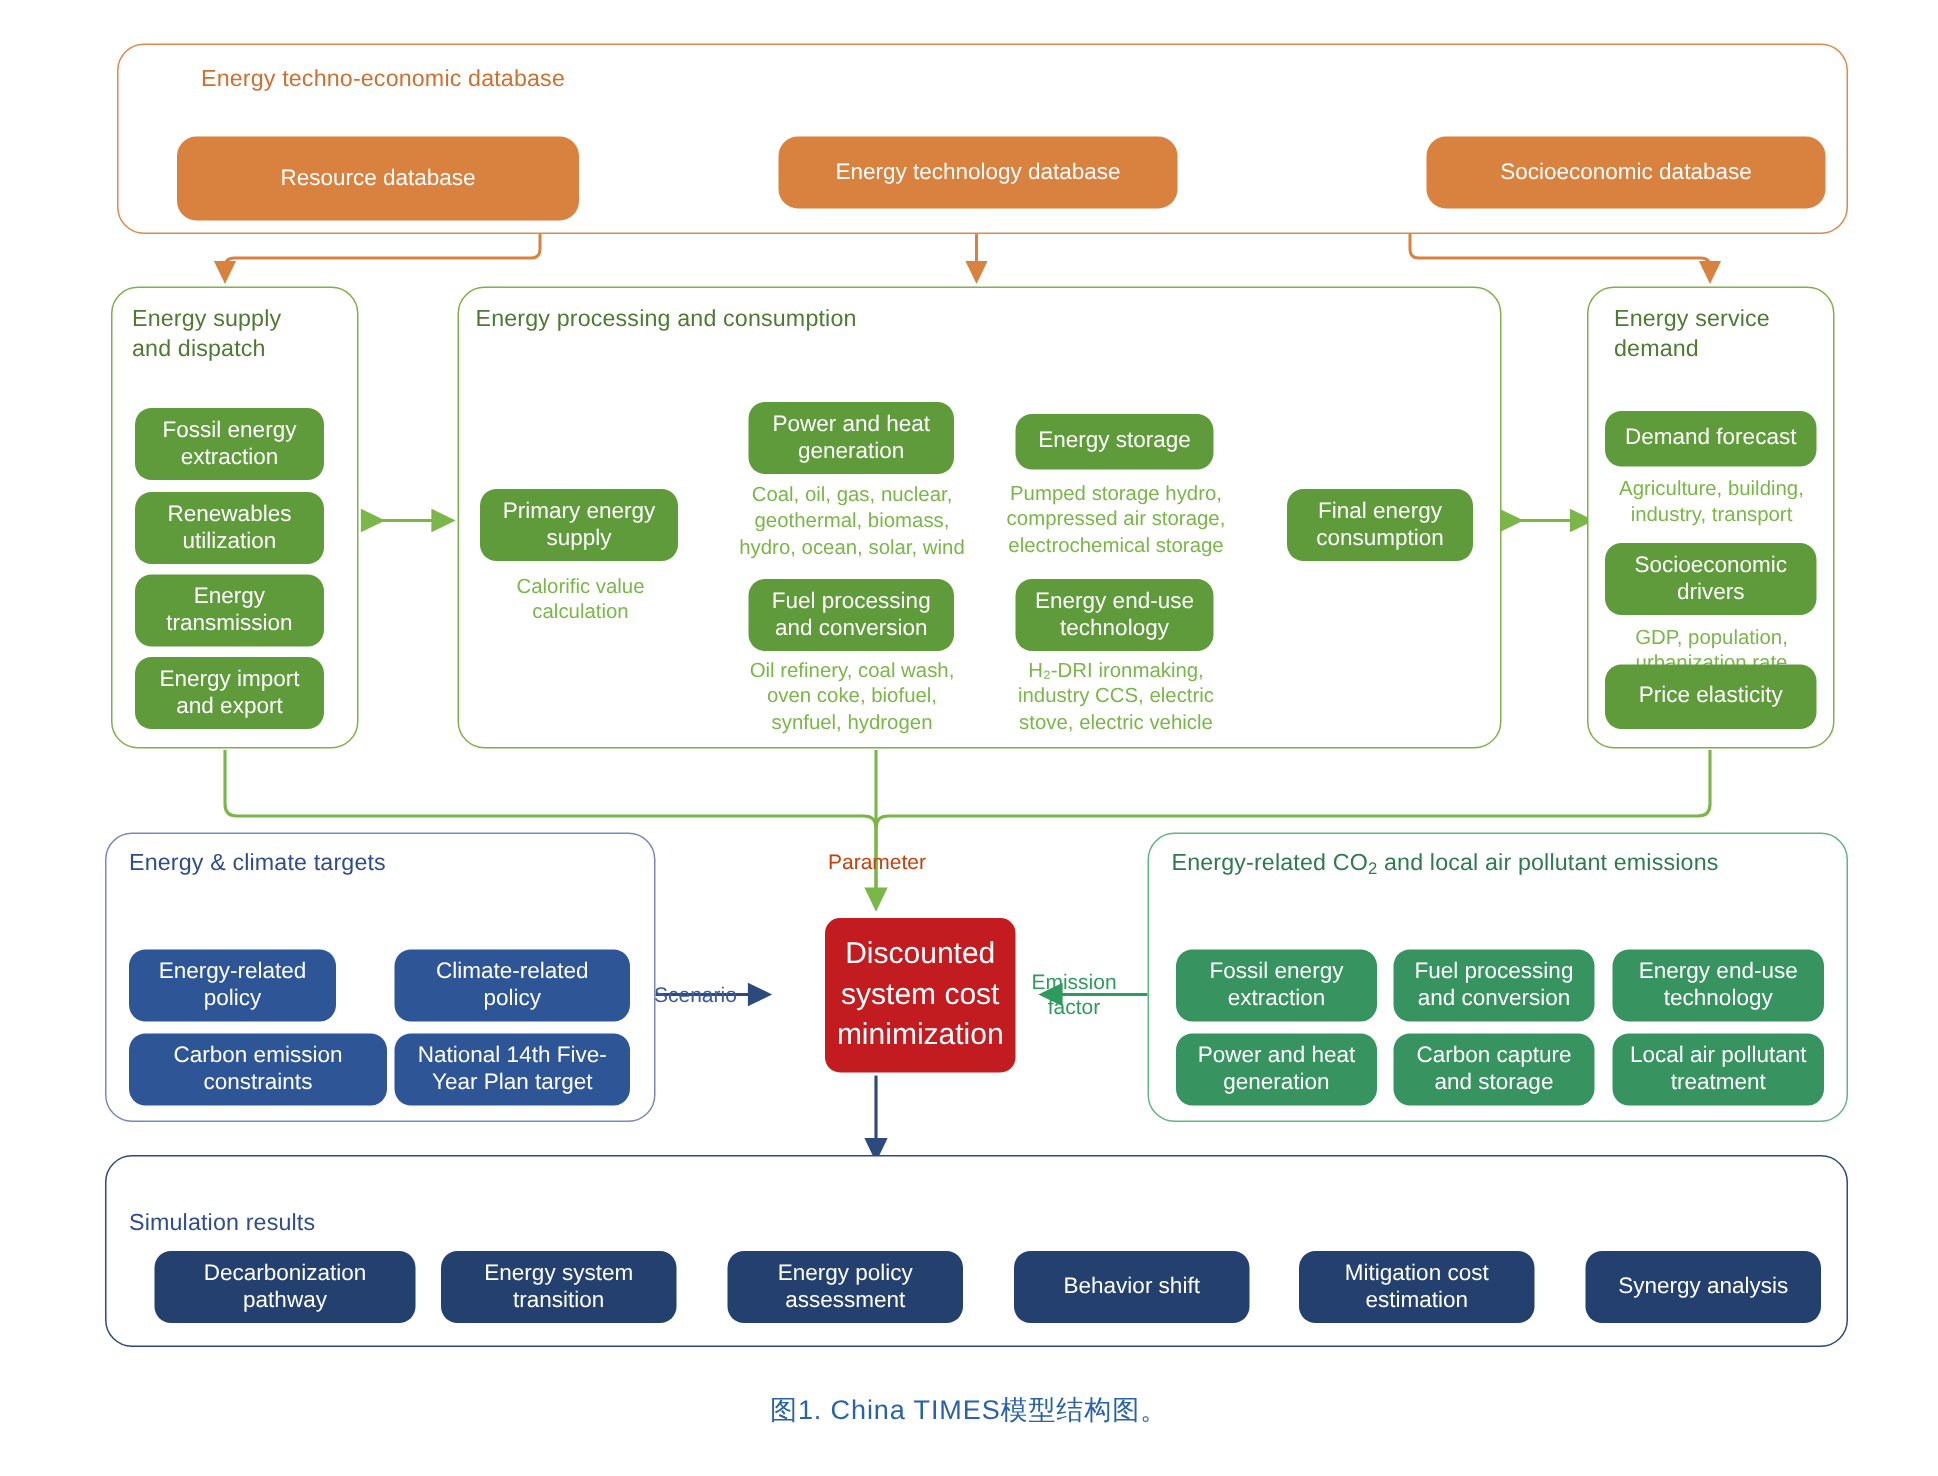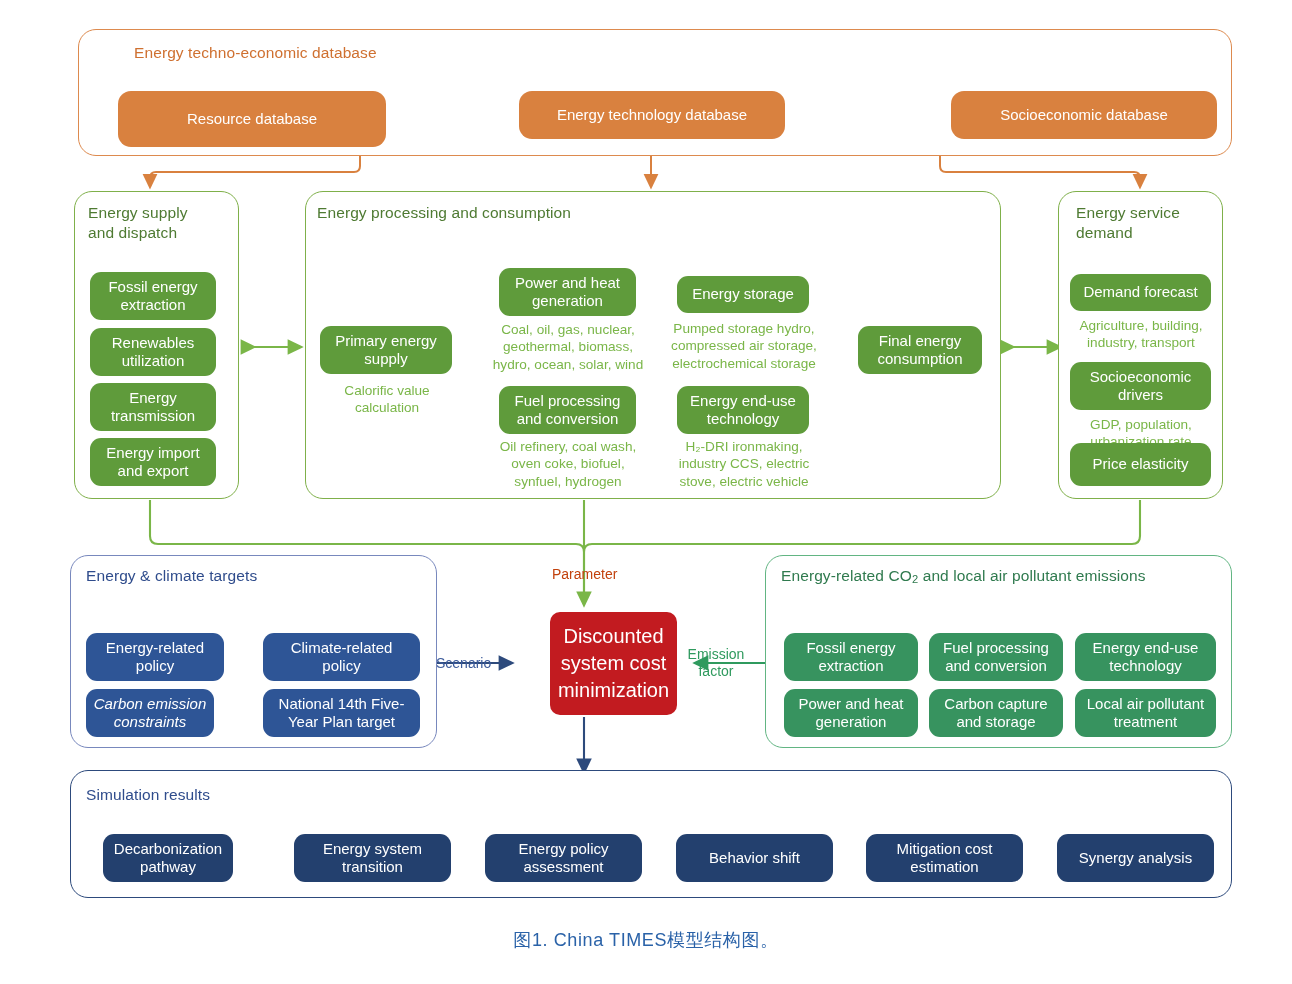--- a/index.html
+++ b/index.html
@@ -30,21 +30,21 @@
     white-space:nowrap;
   }
 
   .panel.orange{border:1.6px solid #dd8a4e;}
   .title.orange{color:#cf7030;}
   .panel.green{border:1.4px solid #7fb04a;}
   .title.green{color:#4e7a32;}
   .panel.blue{border:1.4px solid #7888bd;}
   .title.blue{color:#2f4c8c;}
   .panel.navy{border:1.4px solid #2d4a7c;}
-  .title.navy{color:#2f4c8c;}
+  .title.navy{color:#2f4c8c;margin-top:21px;}
   .panel.teal{border:1.4px solid #62b583;}
   .title.teal{color:#2f7a4e;}
 
   
   .chip{
     position:absolute;
     box-sizing:border-box;
     border-radius:11px;
     display:flex;
     align-items:center;
@@ -235,21 +235,21 @@
 urbanization rate</div>
   <div class="chip green" style="left:1070px;top:443px;width:141px;height:43px;">Price elasticity</div>
 
   <div class="panel blue abs" style="left:70px;top:555px;width:367px;height:193px;"></div>
   <div class="panel-title title blue" style="left:86px;top:567px;">Energy &amp; climate targets</div>
 
   <div class="chip blue" style="left:86px;top:633px;width:138px;height:48px;">Energy-related
 policy</div>
   <div class="chip blue" style="left:263px;top:633px;width:157px;height:48px;">Climate-related
 policy</div>
-  <div class="chip blue" style="left:86px;top:689px;width:128px;height:48px;font-style:italic;">Carbon emission
+  <div class="chip blue" style="left:86px;top:689px;width:172px;height:48px;">Carbon emission
 constraints</div>
   <div class="chip blue" style="left:263px;top:689px;width:157px;height:48px;">National 14th Five-
 Year Plan target</div>
 
   <div class="chip red" style="left:521px;top:612px;width:127px;height:103px;">Discounted
 system cost
 minimization</div>
 
   <div class="edge-label green" style="left:552px;top:566px;">Parameter</div>
   <div class="edge-label blue" style="left:436px;top:655px;">Scenario</div>
@@ -270,21 +270,21 @@
   <div class="chip teal" style="left:784px;top:689px;width:134px;height:48px;">Power and heat
 generation</div>
   <div class="chip teal" style="left:929px;top:689px;width:134px;height:48px;">Carbon capture
 and storage</div>
   <div class="chip teal" style="left:1075px;top:689px;width:141px;height:48px;">Local air pollutant
 treatment</div>
 
   <div class="panel navy abs" style="left:70px;top:770px;width:1162px;height:128px;"></div>
   <div class="panel-title title navy" style="left:86px;top:786px;">Simulation results</div>
 
-  <div class="chip navy" style="left:103px;top:834px;width:130px;height:48px;">Decarbonization
+  <div class="chip navy" style="left:103px;top:834px;width:174px;height:48px;">Decarbonization
 pathway</div>
   <div class="chip navy" style="left:294px;top:834px;width:157px;height:48px;">Energy system
 transition</div>
   <div class="chip navy" style="left:485px;top:834px;width:157px;height:48px;">Energy policy
 assessment</div>
   <div class="chip navy" style="left:676px;top:834px;width:157px;height:48px;">Behavior shift</div>
   <div class="chip navy" style="left:866px;top:834px;width:157px;height:48px;">Mitigation cost
 estimation</div>
   <div class="chip navy" style="left:1057px;top:834px;width:157px;height:48px;">Synergy analysis</div>
 

